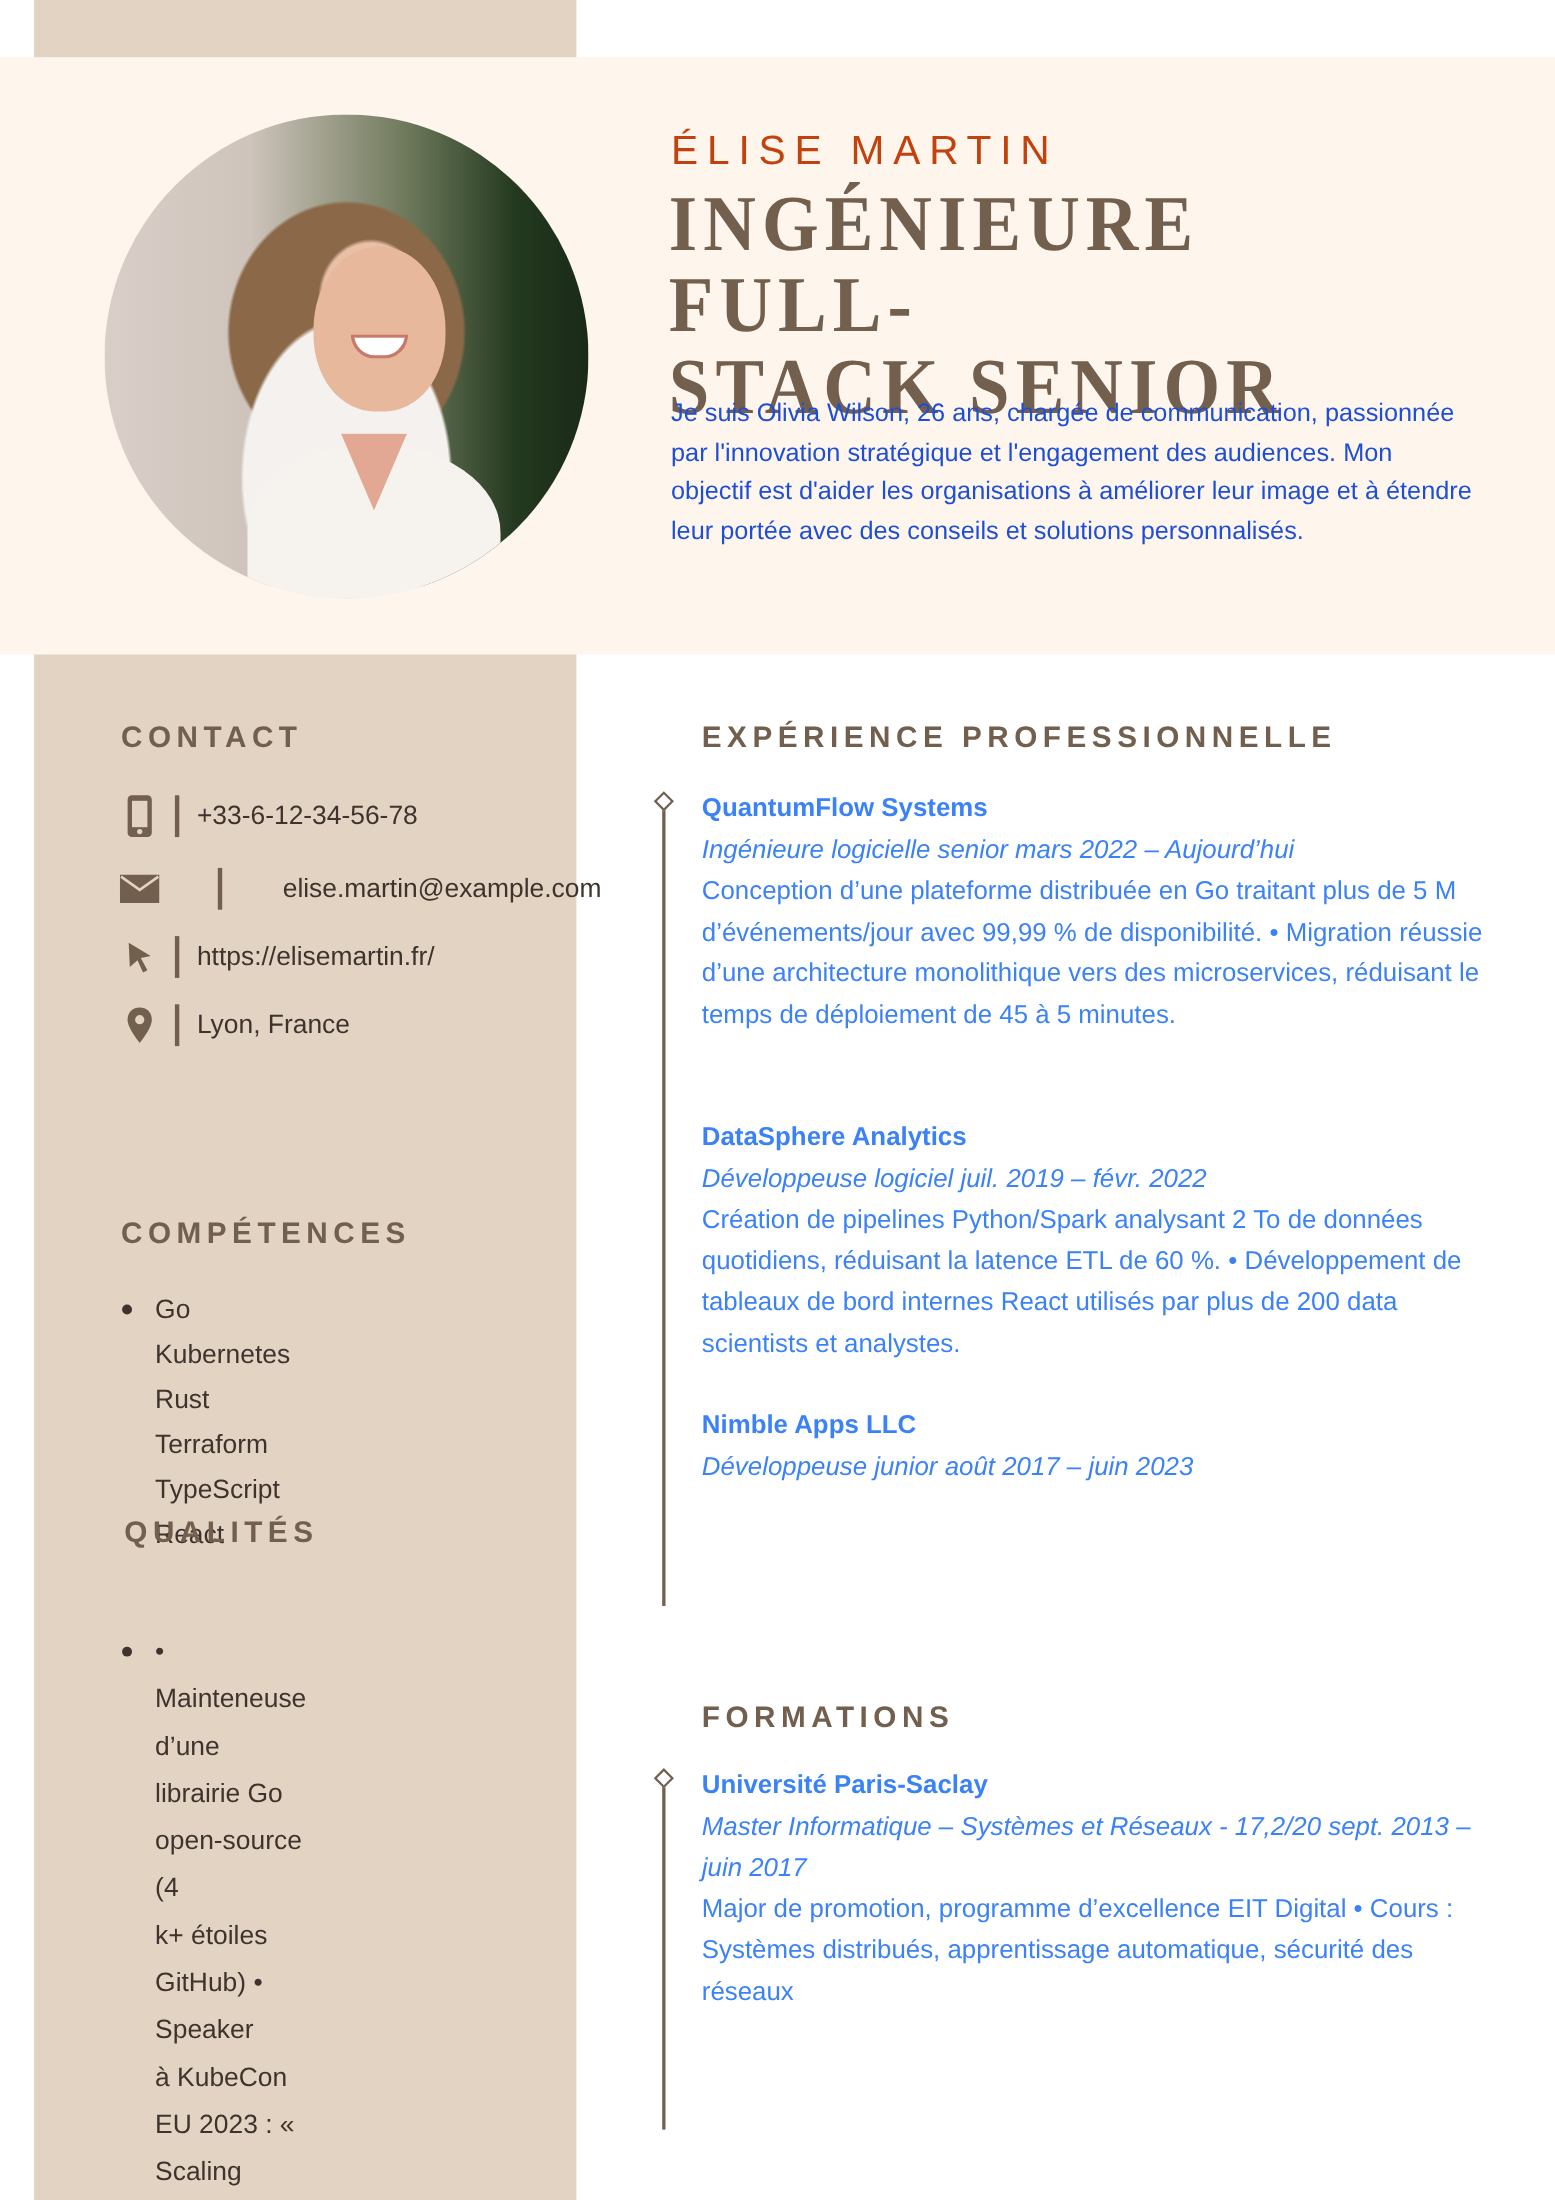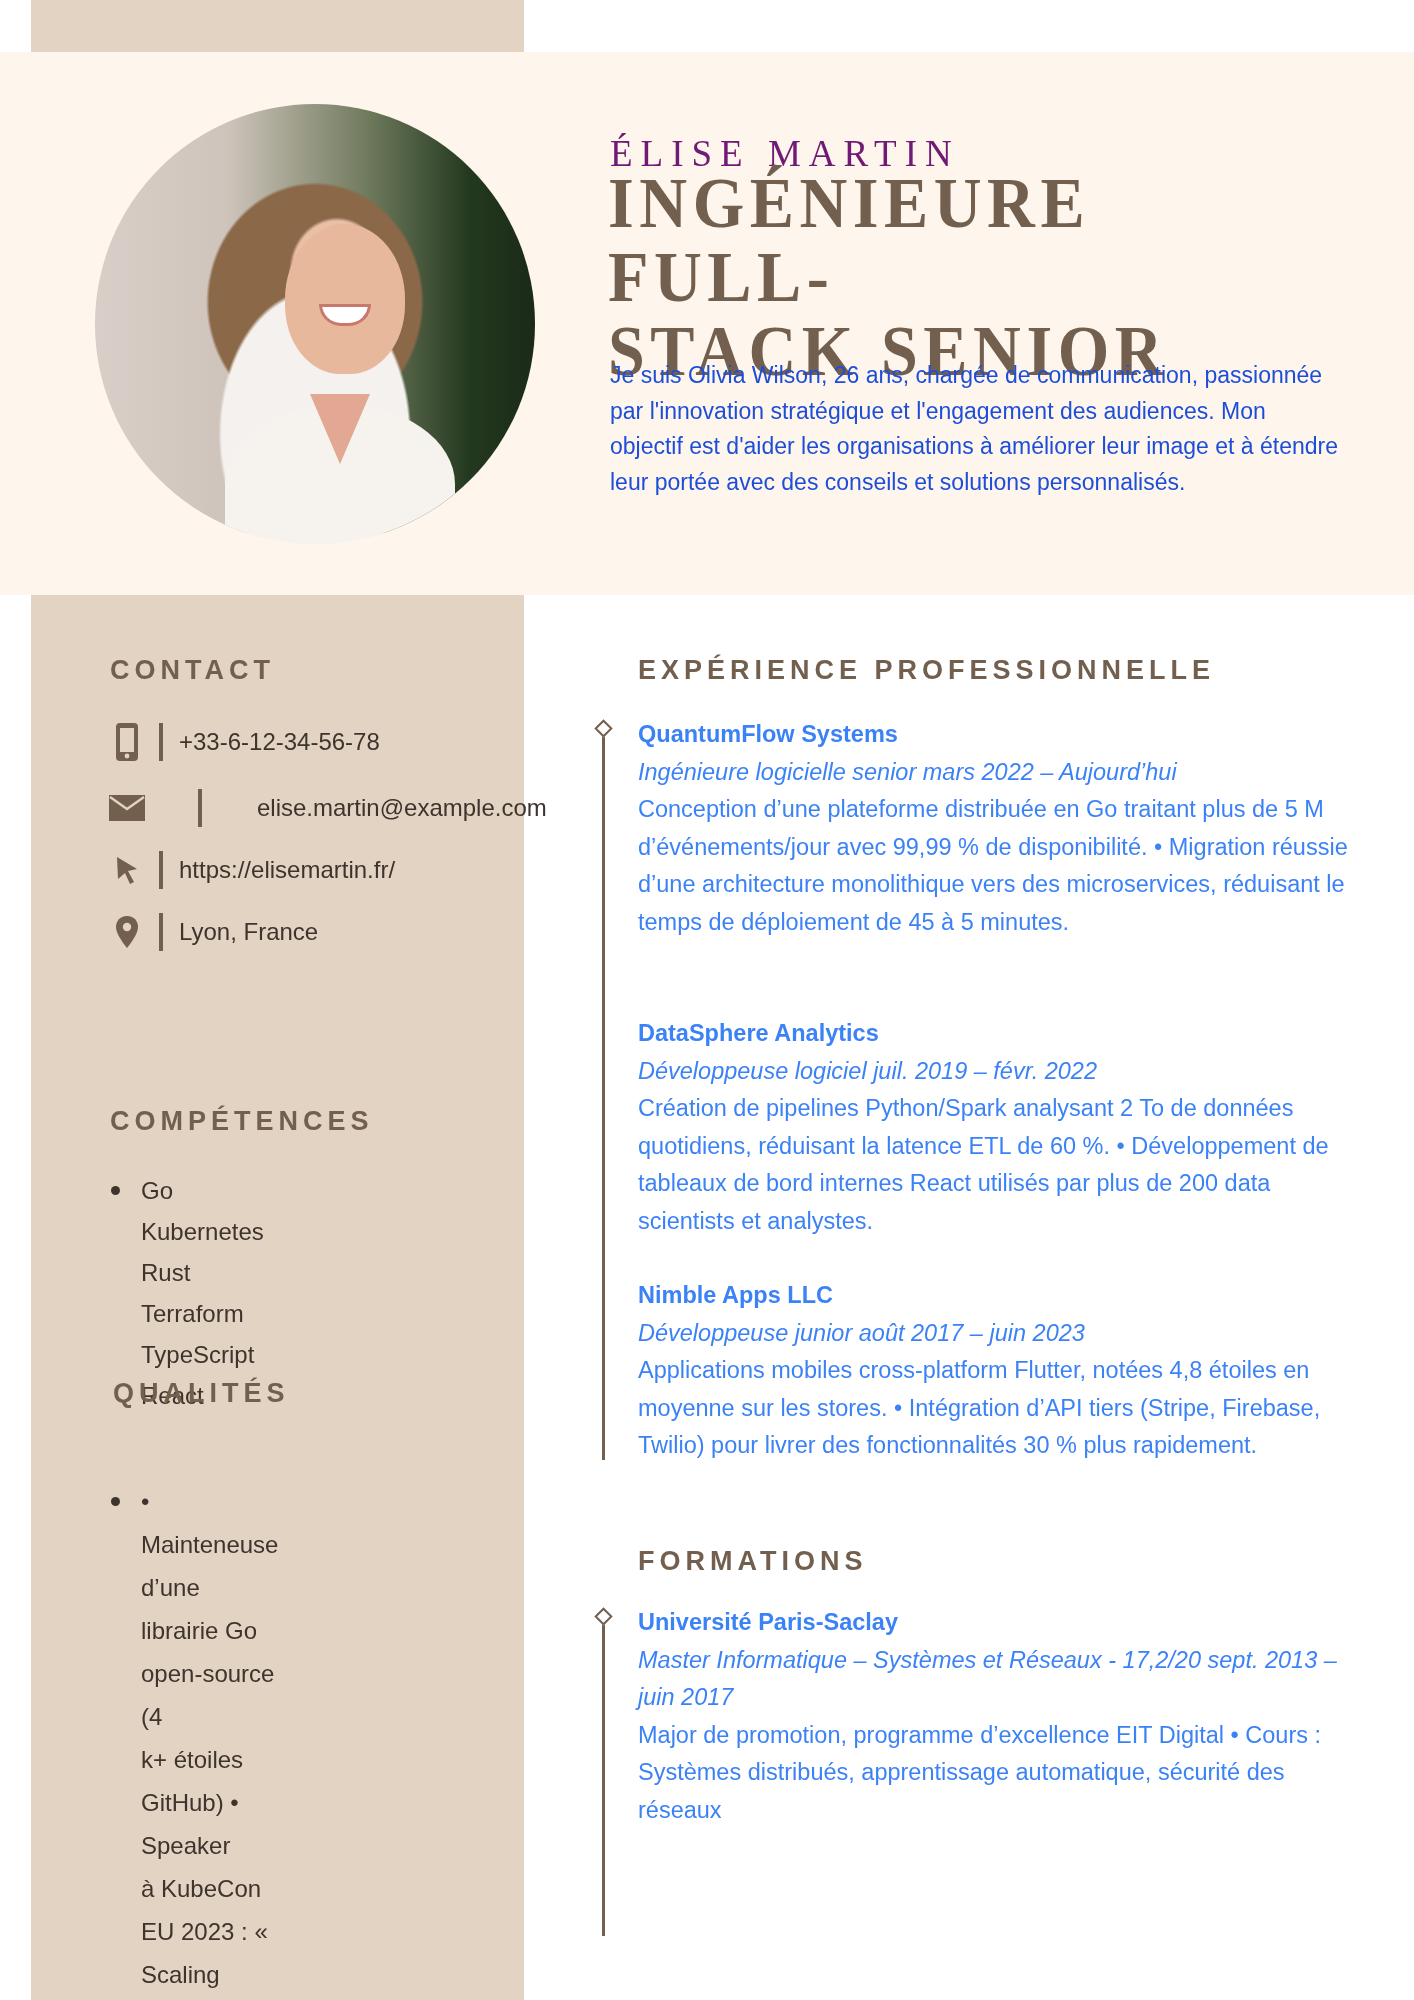--- a/index.html
+++ b/index.html
@@ -9,21 +9,21 @@
   .header-band { position:absolute; left:0; top:52px; width:1414px; height:543px; background:#fef5ec; }
   .photo { position:absolute; left:95px; top:104px; width:440px; height:440px; border-radius:50%; overflow:hidden;
            background: radial-gradient(ellipse at 55% 38%, #e9bfa6 0 13%, transparent 14%),
                        radial-gradient(ellipse at 50% 75%, #f4f1ee 0 30%, transparent 31%),
                        radial-gradient(ellipse at 50% 45%, #8a6848 0 34%, transparent 35%),
                        linear-gradient(90deg, #d9cfc8 0%, #cfc4bc 30%, #6f7a5c 62%, #23391f 85%, #1a2a17 100%); }
   .photo .face { position:absolute; left:190px; top:120px; width:120px; height:150px; border-radius:50% 50% 46% 46%; background:#e7b89c; }
   .photo .smile { position:absolute; left:224px; top:200px; width:52px; height:22px; border-radius:0 0 30px 30px; background:#fff; border:3px solid #c9796c; box-sizing:border-box; }
   .photo .shirt { position:absolute; left:130px; top:300px; width:230px; height:160px; border-radius:50% 50% 0 0; background:#f6f3ef; }
   .photo .neck { position:absolute; left:215px; top:290px; width:60px; height:70px; background:#e3a894; clip-path:polygon(0 0,100% 0,50% 100%); }
-  .name { position:absolute; left:610px; top:132px; font-size:37px; letter-spacing:8px; color:#701a75; font-family:Liberation Serif, serif; }
+  .name { position:absolute; left:610px; top:116px; font-size:37px; letter-spacing:8px; color:#c2410c; font-family:Liberation Sans, sans-serif; }
   .job-title { position:absolute; left:608px; top:166px; width:760px; font-family:"Liberation Serif", serif; font-weight:bold;
                font-size:72px; line-height:74px; letter-spacing:6px; color:#725f4d; text-transform:uppercase; transform:scaleX(0.92); transform-origin:left top; }
   .summary { position:absolute; left:610px; top:358px; width:730px; font-size:23px; line-height:35.5px; color:#1d4ed8; }
   .sec-title { position:absolute; font-weight:bold; font-size:27px; letter-spacing:5px; color:#725f4d; }
   .contact-row { position:absolute; left:108px; height:40px; display:flex; align-items:center;text-align:right; }
   .contact-row .ic { width:38px; height:40px; display:flex; align-items:center; justify-content:center; }
   .contact-row .sep { width:4px; height:38px; background:#725f4d; margin-left:13px; margin-right:16px; }
   .contact-row .txt { font-size:24px; color:#3e342d; }
   .bullet-list { position:absolute; left:111px; font-size:24px; color:#3e342d; }
   .bullet-list .dot { position:absolute; left:0; width:9px; height:9px; border-radius:50%; background:#3e342d; }
@@ -135,21 +135,20 @@
 
 <div class="entry" style="top:1015px;">
   <div class="org">DataSphere Analytics</div>
   <div class="role">Développeuse logiciel juil. 2019 – févr. 2022</div>
   <div class="desc">Création de pipelines Python/Spark analysant 2 To de données quotidiens, réduisant la latence ETL de 60 %. • Développement de tableaux de bord internes React utilisés par plus de 200 data scientists et analystes.</div>
 </div>
 
 <div class="entry" style="top:1277px;">
   <div class="org">Nimble Apps LLC</div>
   <div class="role">Développeuse junior août 2017 – juin 2023</div>
-  <div class="desc">Applications mobiles cross-platform Flutter, notées 4,8 étoiles en moyenne sur les stores. • Intégration d’API tiers (Stripe, Firebase, Twilio) pour livrer des fonctionnalités 30 % plus rapidement.</div>
 </div>
 
 <div class="sec-title" style="left:638px; top:1546px;">FORMATIONS</div>
 <div class="timeline" style="top:1618px; height:318px;"></div>
 <div class="diamond" style="left:597px; top:1610px;"></div>
 
 <div class="entry" style="top:1604px;">
   <div class="org">Université Paris-Saclay</div>
   <div class="role">Master Informatique – Systèmes et Réseaux - 17,2/20 sept. 2013 – juin 2017</div>
   <div class="desc">Major de promotion, programme d’excellence EIT Digital • Cours : Systèmes distribués, apprentissage automatique, sécurité des réseaux</div>

